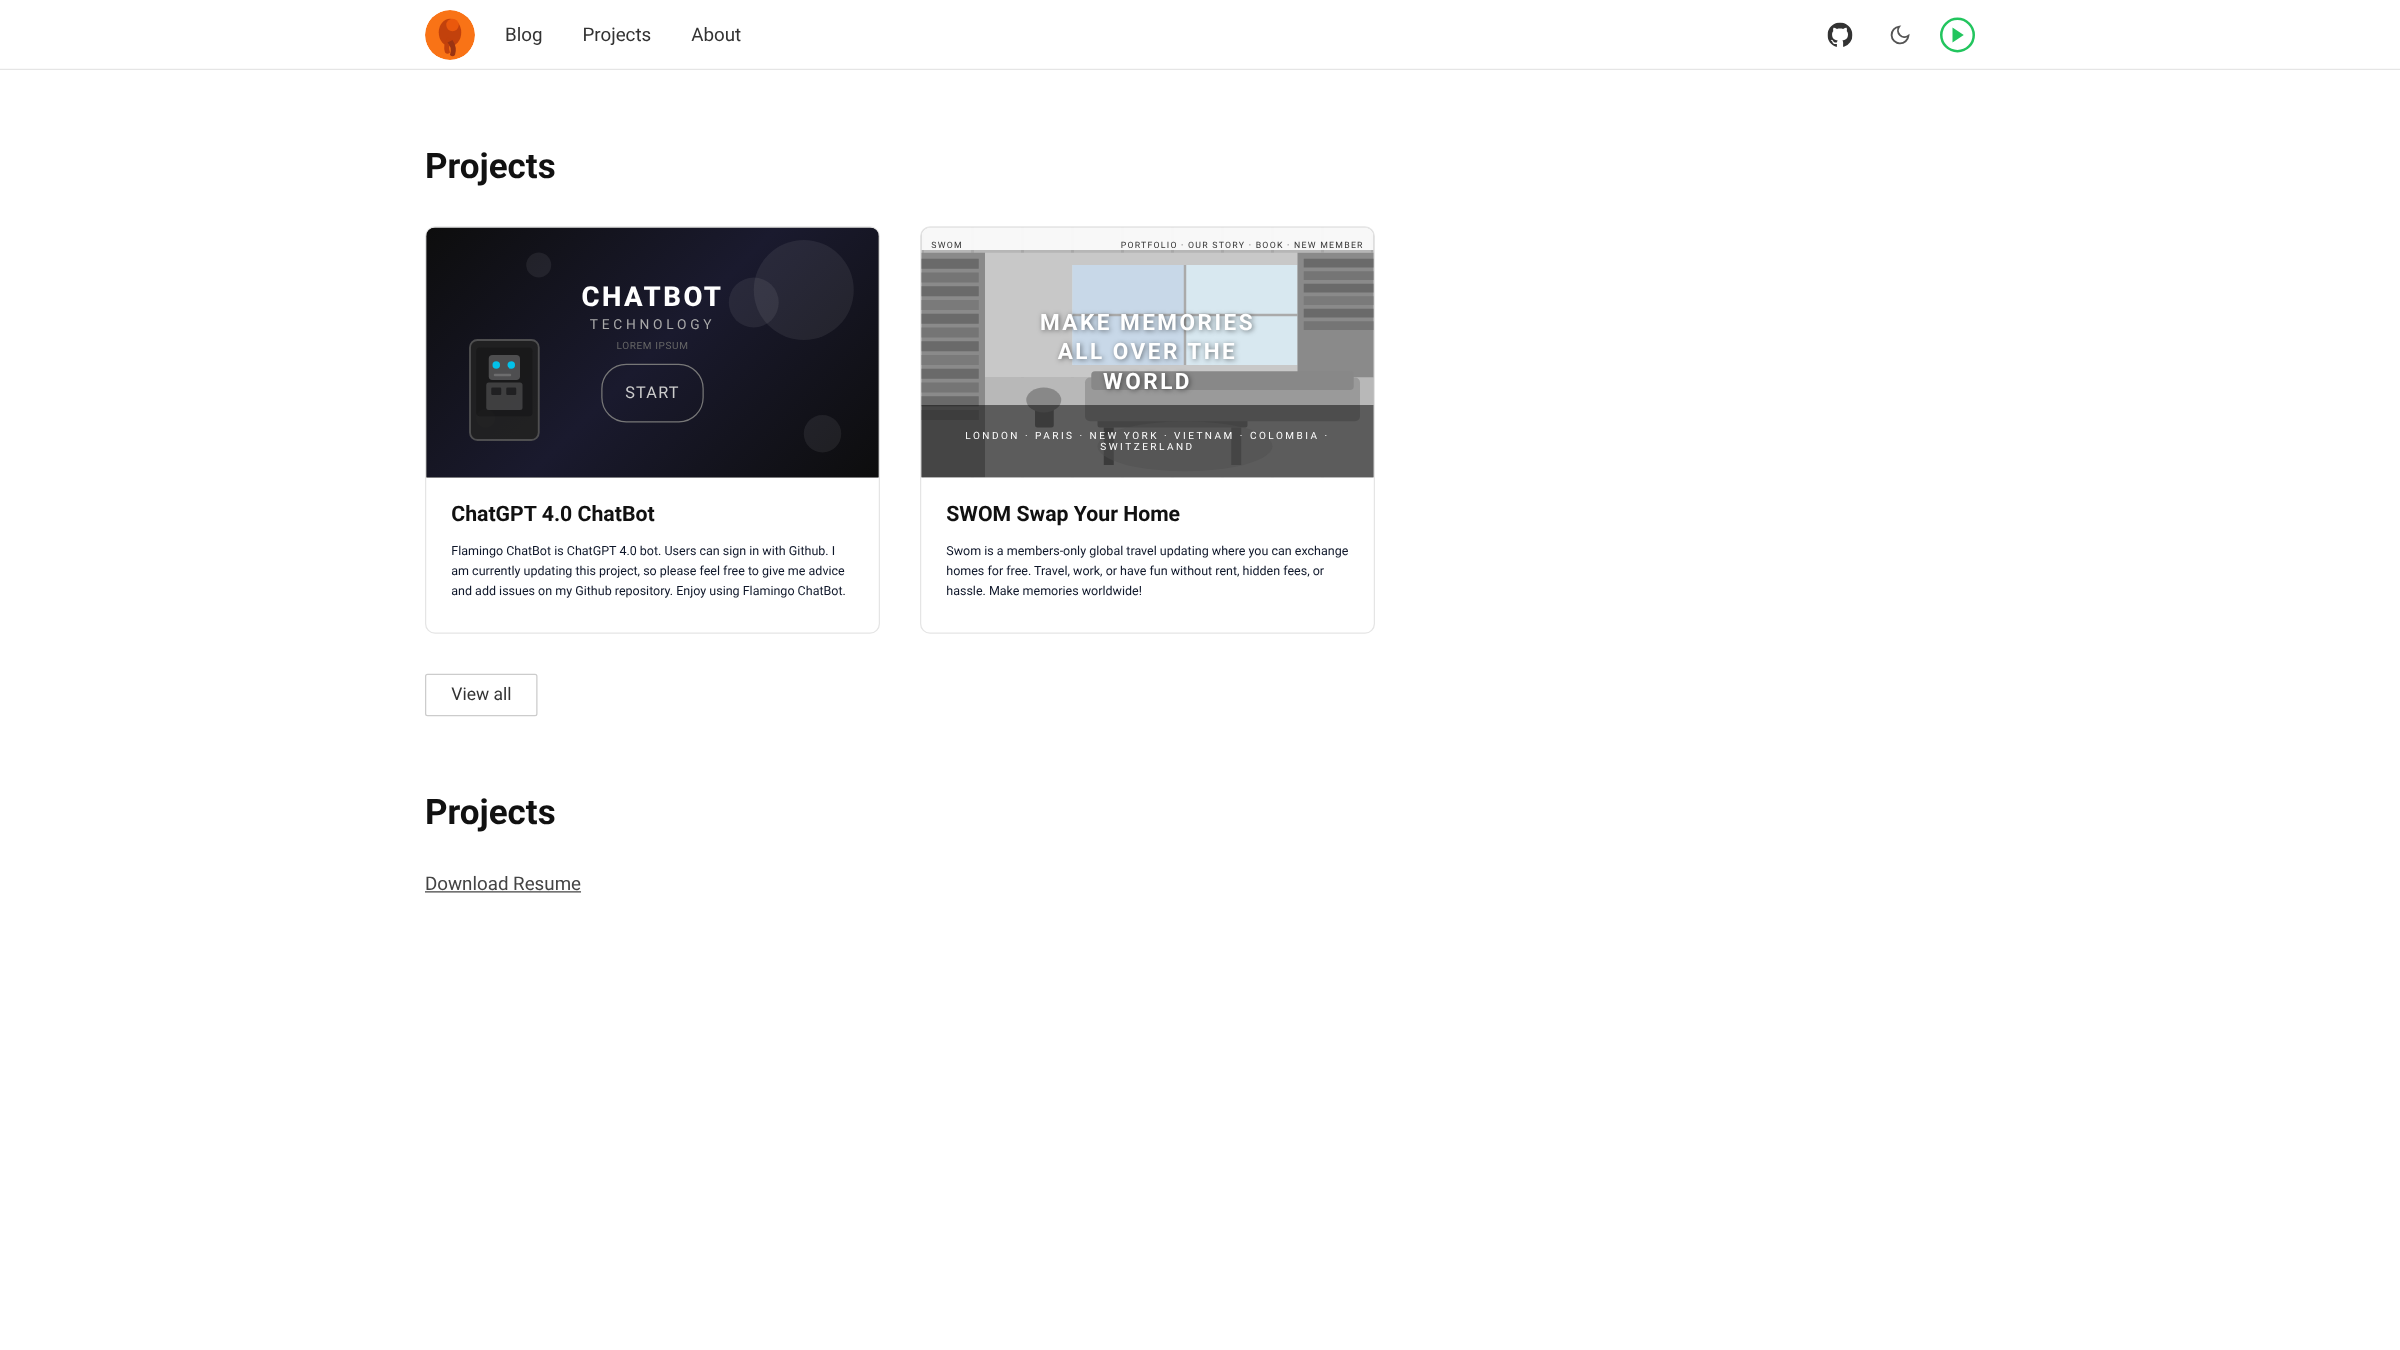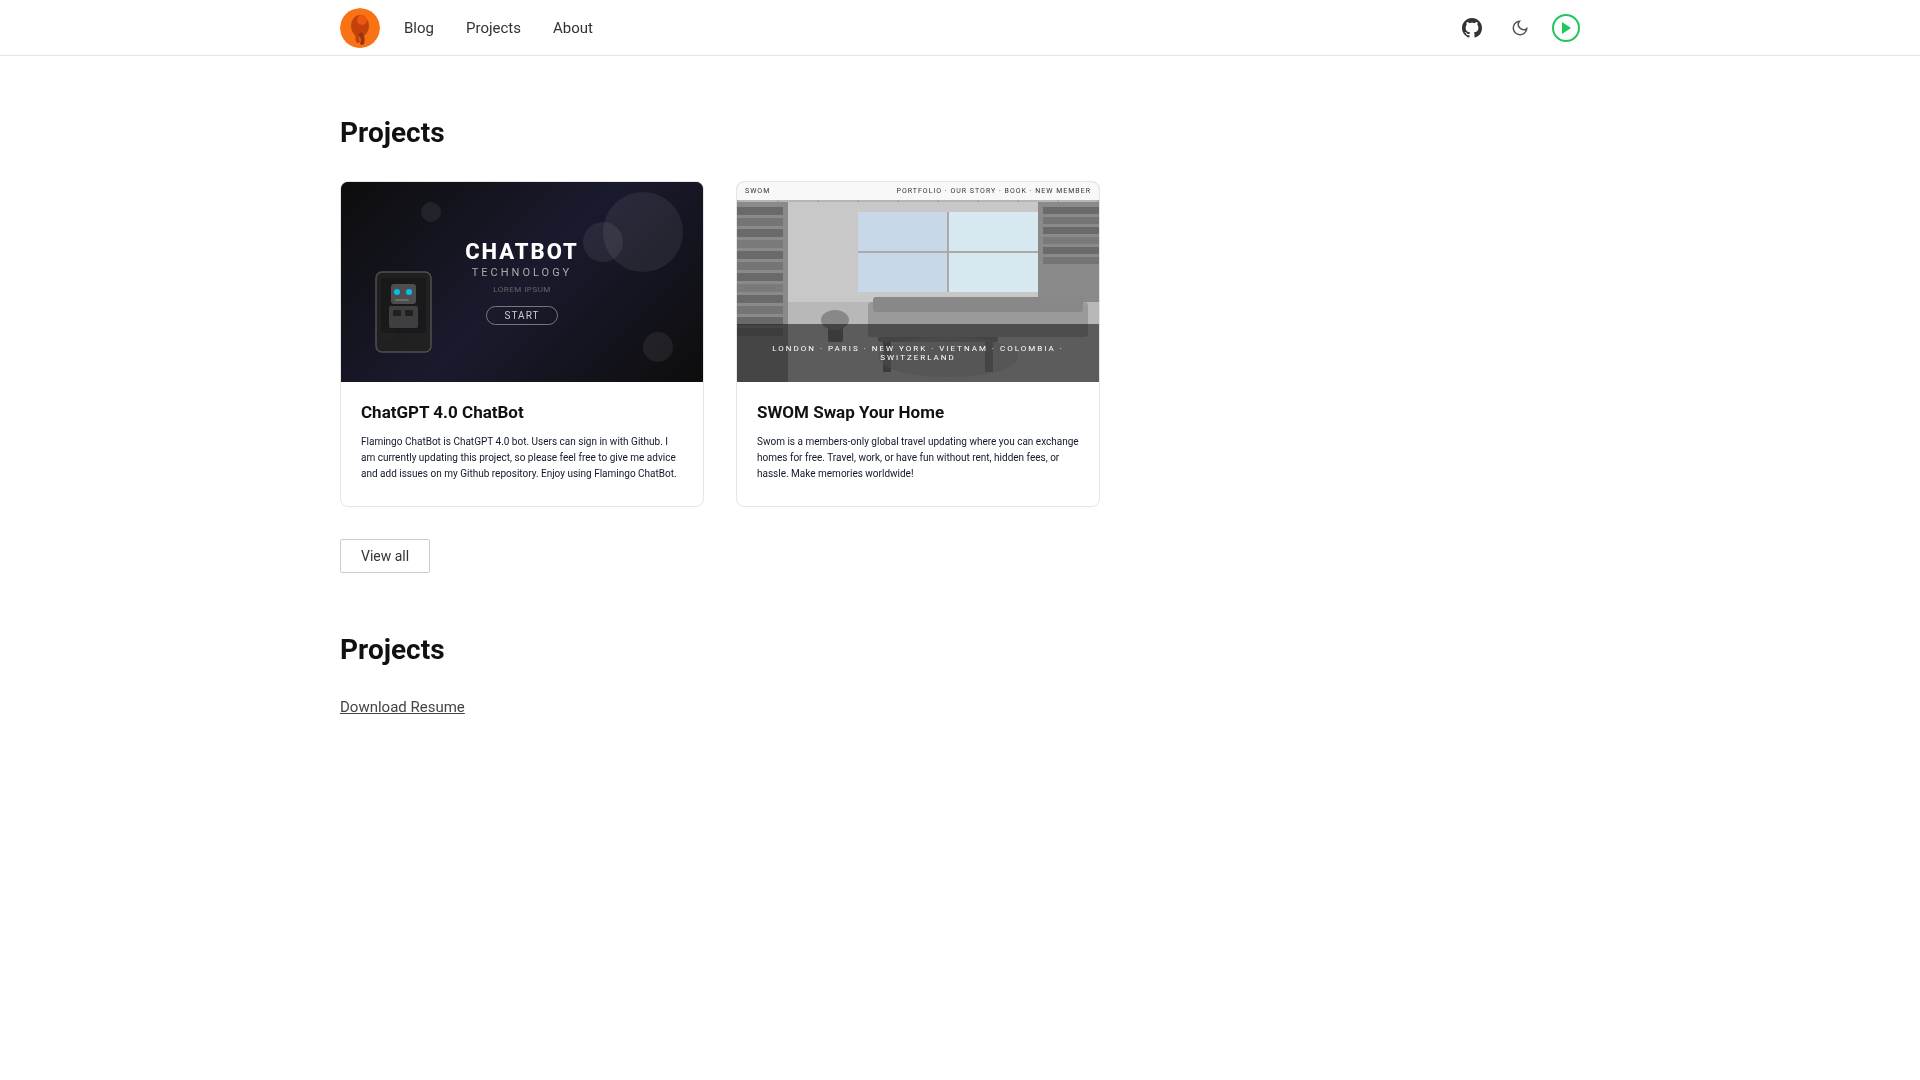--- a/index.html
+++ b/index.html
@@ -270,21 +270,21 @@
     }
 
     .swom-top-bar {
       position: absolute;
       top: 0;
       left: 0;
       right: 0;
       height: 18px;
       background: rgba(255,255,255,0.9);
       display: flex;
-      align-items: center;
+      align-items: flex-end;
       justify-content: space-between;
       padding: 0 8px;
     }
 
     .swom-top-bar-text {
       font-size: 7px;
       color: #333;
       letter-spacing: 1px;
     }
   </style>
@@ -361,21 +361,21 @@
               <rect x="34" y="48" width="8" height="6" rx="1" fill="#222"></rect>
             </svg>
 
             <div style="text-align:center;z-index:2;position:relative">
               <div class="chatbot-text">CHATBOT</div>
               <div class="chatbot-sub">TECHNOLOGY</div>
 
               <div style="color:#666;font-size:8px;margin-top:6px;letter-spacing:0.5px">LOREM IPSUM</div>
 
               <div style="margin-top:10px;">
-                <span style="display:inline-block;border:1.5px solid #777;border-radius:20px;color:#ccc;font-size:10px;padding:3px 18px;letter-spacing:1px">START</span>
+                <span style="display:inline-block;border:1.5px solid #777;border-radius:20px;color:#ccc;font-size:13px;padding:15px 18px;letter-spacing:1px">START</span>
               </div>
             </div>
           </div>
         </div>
         <div class="project-content">
           <h3 class="project-title">ChatGPT 4.0 ChatBot</h3>
           <p class="project-desc">Flamingo ChatBot is ChatGPT 4.0 bot. Users can sign in with Github. I am currently updating this project, so please feel free to give me advice and add issues on my Github repository. Enjoy using Flamingo ChatBot.</p>
         </div>
       </div>
 
@@ -427,20 +427,23 @@
 
             <rect x="140" y="100" width="220" height="35" rx="4" fill="#9a9a9a"></rect>
             <rect x="145" y="95" width="210" height="15" rx="3" fill="#888"></rect>
 
             <ellipse cx="220" cy="155" rx="70" ry="20" fill="#a0a0a0" opacity="0.5"></ellipse>
 
             <rect x="100" y="120" width="15" height="20" rx="2" fill="#777"></rect>
             <ellipse cx="107" cy="118" rx="14" ry="10" fill="#888"></ellipse>
           </svg>
 
+          <div class="swom-overlay-text">
+            MAKE MEMORIES<br>ALL OVER THE<br>WORLD
+          </div>
 
           <div class="swom-location-bar">
             LONDON · PARIS · NEW YORK · VIETNAM · COLOMBIA · SWITZERLAND
           </div>
         </div>
         <div class="project-content">
           <h3 class="project-title">SWOM Swap Your Home</h3>
           <p class="project-desc">Swom is a members-only global travel updating where you can exchange homes for free. Travel, work, or have fun without rent, hidden fees, or hassle. Make memories worldwide!</p>
         </div>
       </div>

